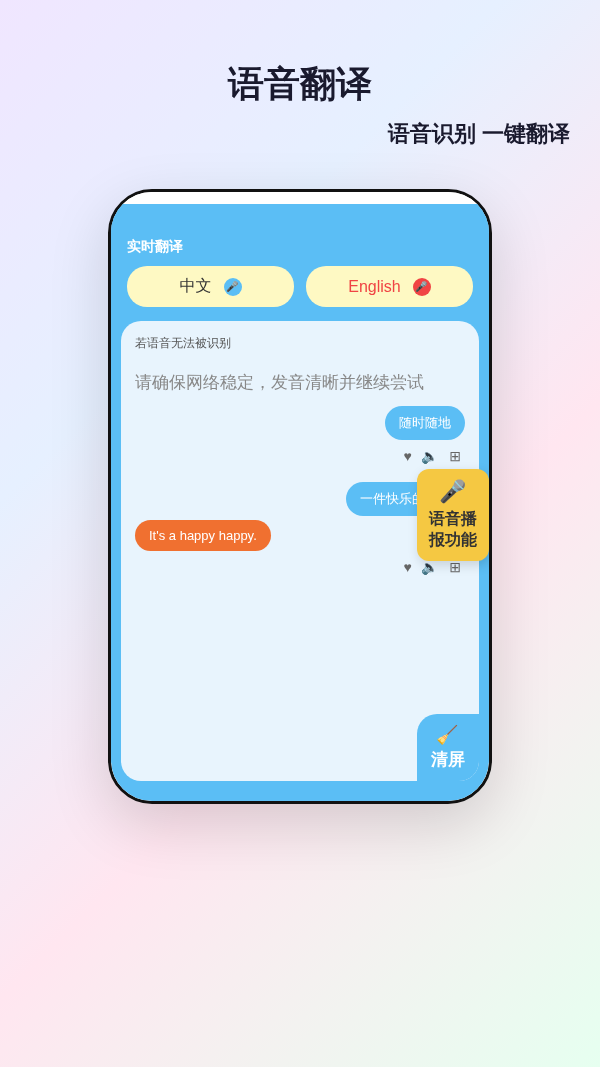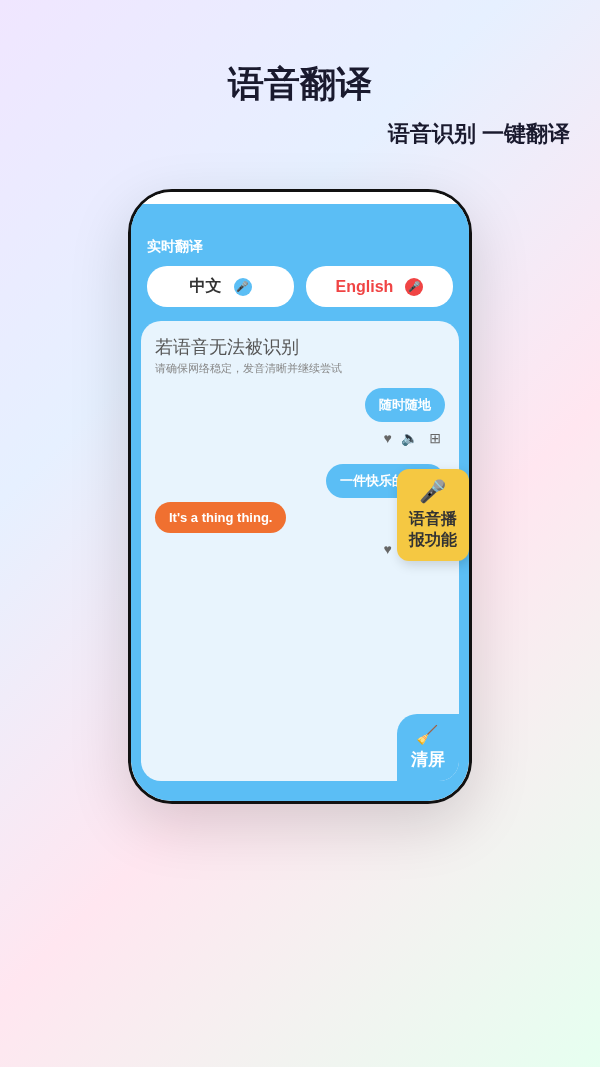--- a/index.html
+++ b/index.html
@@ -29,21 +29,21 @@
 
     .sub-title {
       font-size: 22px;
       font-weight: 700;
       color: #1a1a2e;
       text-align: right;
     }
 
     .phone-wrapper {
       margin-top: 20px;
-      width: 344px;
+      width: 384px;
       background: #fff;
       border-radius: 44px;
       border: 3px solid #111;
       overflow: hidden;
       box-shadow: 0 20px 60px rgba(0,0,0,0.15);
       position: relative;
     }
 
     .phone-notch {
       width: 100%;
@@ -75,29 +75,29 @@
     }
 
     .lang-buttons {
       display: flex;
       gap: 12px;
       padding: 0 16px 14px;
     }
 
     .lang-btn {
       flex: 1;
-      background: #ffffff;
+      background: #fef9c3;
       border-radius: 20px;
       padding: 10px 14px;
       display: flex;
       align-items: center;
       justify-content: center;
       gap: 12px;
       font-size: 16px;
-      font-weight: 700;
+      font-weight: 400;
     }
 
     .lang-btn.chinese {
       color: #333;
     }
 
     .lang-btn.english {
       color: #f04444;
     }
 
@@ -121,28 +121,28 @@
       padding: 14px;
       min-height: 460px;
       position: relative;
     }
 
     .error-msg {
       margin-bottom: 12px;
     }
 
     .error-title {
-      font-size: 18px;
+      font-size: 12px;
       color: #555;
       font-weight: 500;
-      margin-bottom: 2px;
+      margin-bottom: 19px;
     }
 
     .error-sub {
-      font-size: 11px;
+      font-size: 17px;
       color: #888;
     }
 
     .bubble-row {
       margin-bottom: 8px;
     }
 
     .bubble-right {
       display: flex;
       justify-content: flex-end;
@@ -153,21 +153,21 @@
       display: flex;
       justify-content: flex-start;
       margin-bottom: 4px;
     }
 
     .bubble {
       padding: 8px 14px;
       border-radius: 18px;
       font-size: 13px;
       max-width: 80%;
-      font-weight: 700;
+      font-weight: 400;
     }
 
     .bubble-blue {
       background: #5bbef5;
       color: white;
     }
 
     .bubble-orange {
       background: #f07030;
       color: white;
@@ -282,21 +282,21 @@
           <span class="action-icon">🔈</span>
           <span class="action-icon">⊞</span>
         </div>
       </div>
 
       <div class="bubble-row">
         <div class="bubble-right">
           <div class="bubble bubble-blue">一件快乐的事。</div>
         </div>
         <div class="bubble-left">
-          <div class="bubble bubble-orange">It's a thing thing.</div>
+          <div class="bubble bubble-orange">It's a happy happy.</div>
         </div>
         <div class="action-row">
           <span class="action-icon">♥</span>
           <span class="action-icon">🔈</span>
           <span class="action-icon">⊞</span>
         </div>
       </div>
 
       <div class="tooltip-popup">
         <span class="tooltip-mic">🎤</span>

